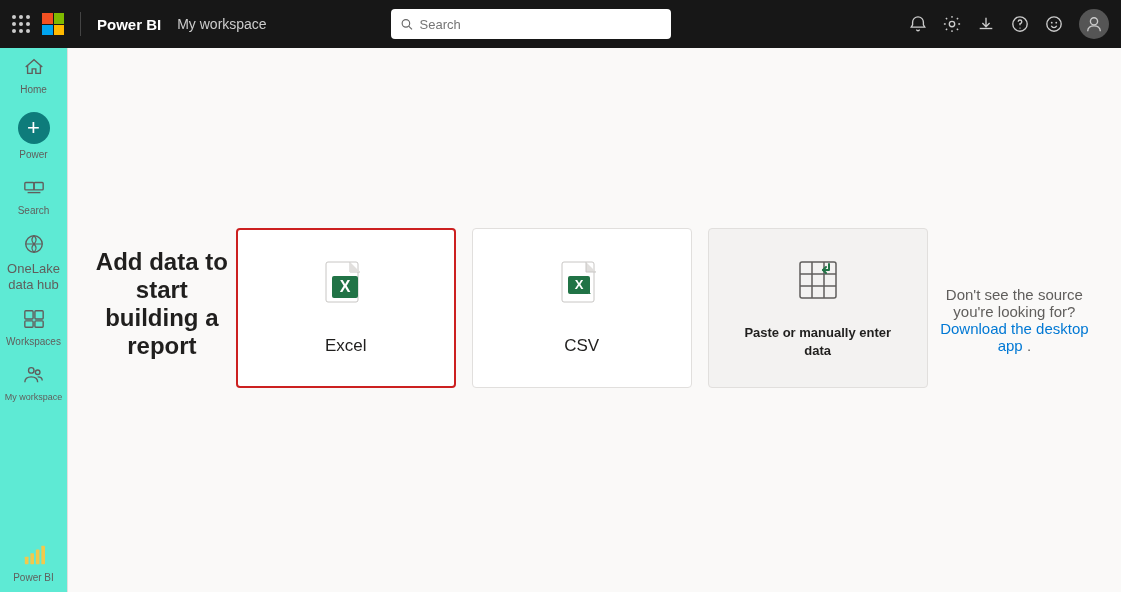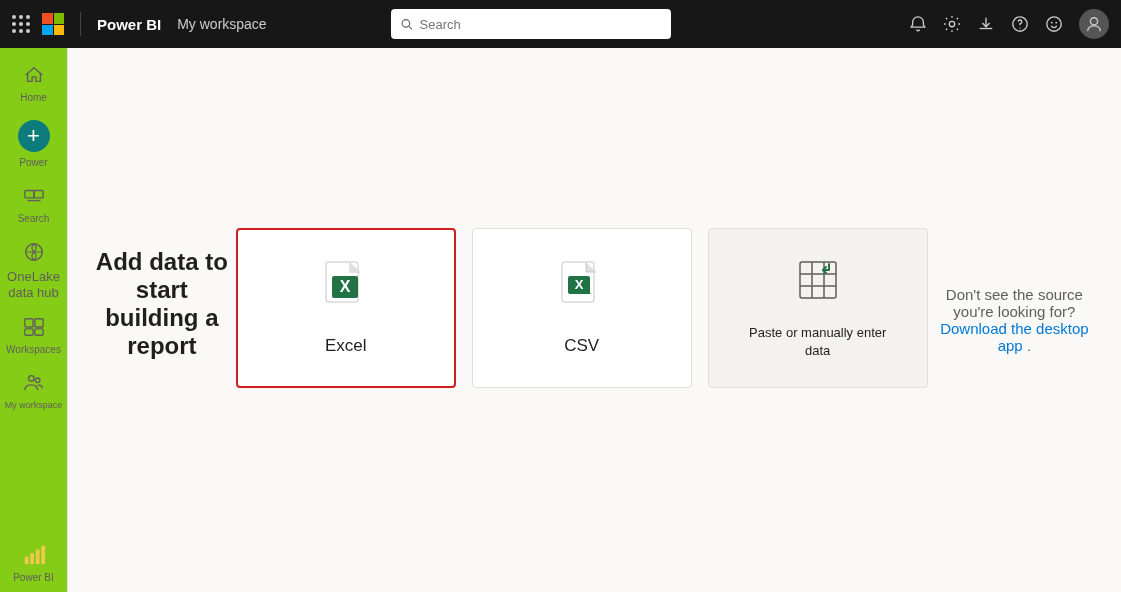--- a/index.html
+++ b/index.html
@@ -32,23 +32,23 @@
       width: 30px; height: 30px; border-radius: 50%; background: #555;
       display: flex; align-items: center; justify-content: center; color: #ddd; font-size: 16px; cursor: pointer;
     }
     .divider-v { width: 1px; height: 24px; background: #444; margin: 0 4px; }
 
     
     .main-layout { display: flex; flex: 1; overflow: hidden; }
 
     
     .sidebar {
-      width: 68px; background: #84cc16; border-right: 1px solid #e1dfdd;
+      width: 68px; background: #5eead4; border-right: 1px solid #e1dfdd;
       display: flex; flex-direction: column; align-items: center;
-      padding-top: 8px; gap: 0; flex-shrink: 0;
+      gap: 0; flex-shrink: 0;
     }
     .sidebar-item {
       display: flex; flex-direction: column; align-items: center; justify-content: center;
       width: 100%; padding: 8px 4px; cursor: pointer; font-size: 10px; color: #605e5c;
       gap: 3px; position: relative;
     }
     .sidebar-item-icon { font-size: 20px; line-height: 1; }
     .sidebar-item-label { font-size: 10px; text-align: center; line-height: 1.2; }
     .sidebar-create-btn {
       width: 32px; height: 32px; border-radius: 50%; background: #0e7c7b;
@@ -71,21 +71,21 @@
     .data-card {
       width: 220px; min-height: 160px; background: #fff;
       border-radius: 4px; border: 1px solid #e1dfdd;
       display: flex; flex-direction: column; align-items: center; justify-content: center;
       padding: 24px 16px; cursor: pointer; gap: 16px;
       transition: box-shadow 0.15s;
     }
     .data-card.selected { border: 2px solid #cc2020; }
     .data-card.muted { background: #f3f2f1; border: 1px solid #e1dfdd; }
     .card-label { font-size: 17px; color: #201f1e; font-weight: 400; text-align: center; }
-    .paste-card-label { font-size: 13px; color: #201f1e; text-align: center; line-height: 1.4; }
+    .paste-card-label { font-size: 13px; color: #201f1e; text-align: center; line-height: 1.4; font-weight: bold; }
 
     
     .bottom-hint { font-size: 15px; color: #605e5c; text-align: center; }
     .bottom-hint a { color: #0078d4; text-decoration: none; }
 
     
     .grid-dots { display: grid; grid-template-columns: repeat(3,1fr); gap: 3px; width: 18px; height: 18px; }
     .grid-dot { background: #ccc; border-radius: 50%; width: 4px; height: 4px; }
   </style>
 </head>

